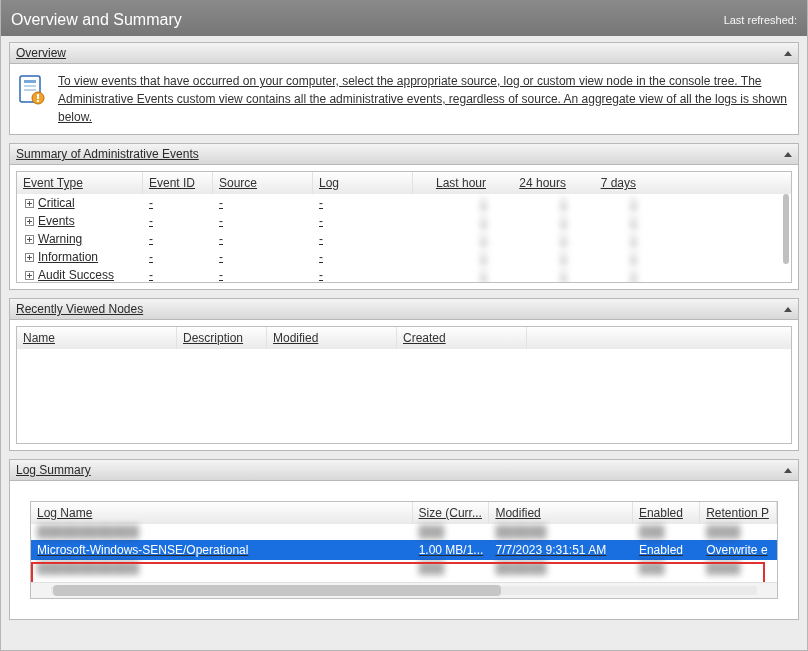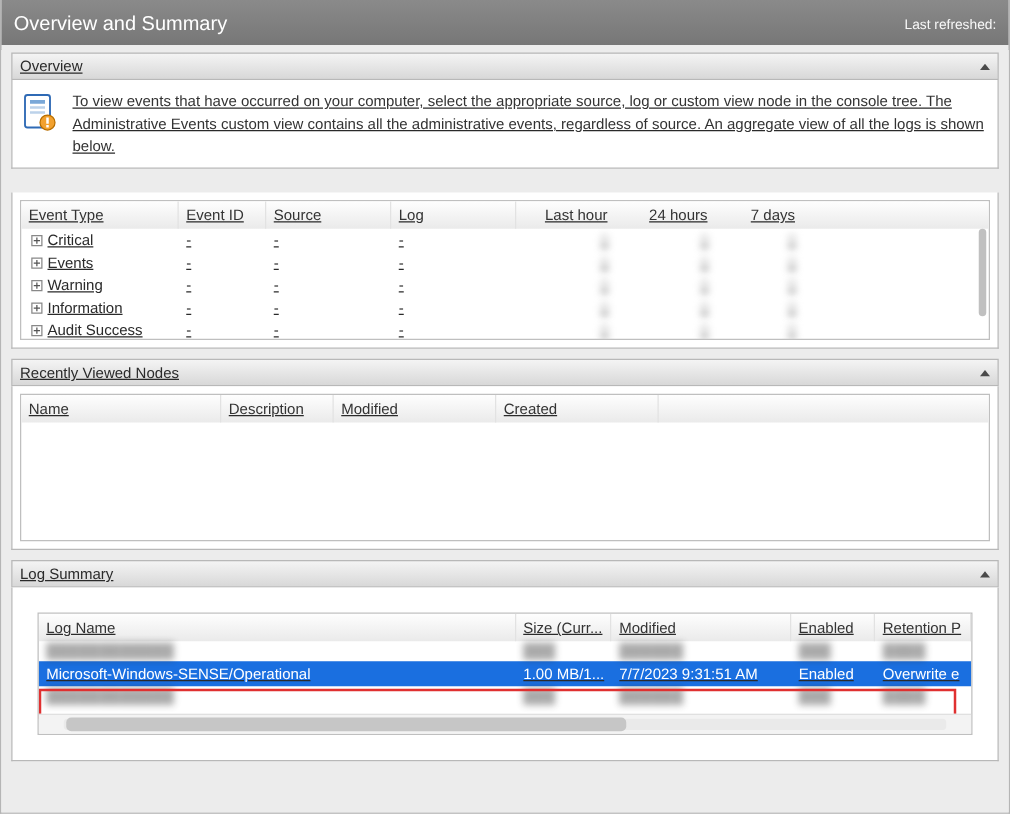--- a/index.html
+++ b/index.html
@@ -191,21 +191,21 @@
   }
   .hscroll .thumb {
     position: absolute;
     left: 22px; top: 2px; bottom: 2px; width: 60%;
     background: #c6c6c6;
     border-radius: 4px;
   }
 
   
   #overview-body { min-height: 50px; }
-  #summary-body { padding: 6px; margin-top: 19px; }
+  #summary-body { padding: 6px; }
   #summary-body .listview { height: 112px; overflow: hidden; }
   #recent-body { padding: 6px; }
   #recent-body .listview { height: 118px; overflow: hidden; }
   #log-body { padding: 20px; }
   #log-body .listview { height: 98px; overflow: hidden; padding-bottom: 0; }
 
 </style>
 </head>
 <body>
 
@@ -234,20 +234,24 @@
             <rect x="19" y="20" width="2" height="5" fill="#fff"></rect>
             <rect x="19" y="26" width="2" height="2" fill="#fff"></rect>
           </svg>
         </div>
         <div class="overview-text">To view events that have occurred on your computer, select the appropriate source, log or custom view node in the console tree. The Administrative Events custom view contains all the administrative events, regardless of source. An aggregate view of all the logs is shown below.</div>
       </div>
     </div>
   </div>
 
   <div class="section">
+    <div class="section-header">
+      <span class="label">Summary of Administrative Events</span>
+      <span class="chev"></span>
+    </div>
     <div class="section-body" id="summary-body">
       <div class="listview sa">
         <div class="lv-head">
           <div class="col c0">Event Type</div>
           <div class="col c1">Event ID</div>
           <div class="col c2">Source</div>
           <div class="col c3">Log</div>
           <div class="col c4">Last hour</div>
           <div class="col c5">24 hours</div>
           <div class="col c6">7 days</div>

